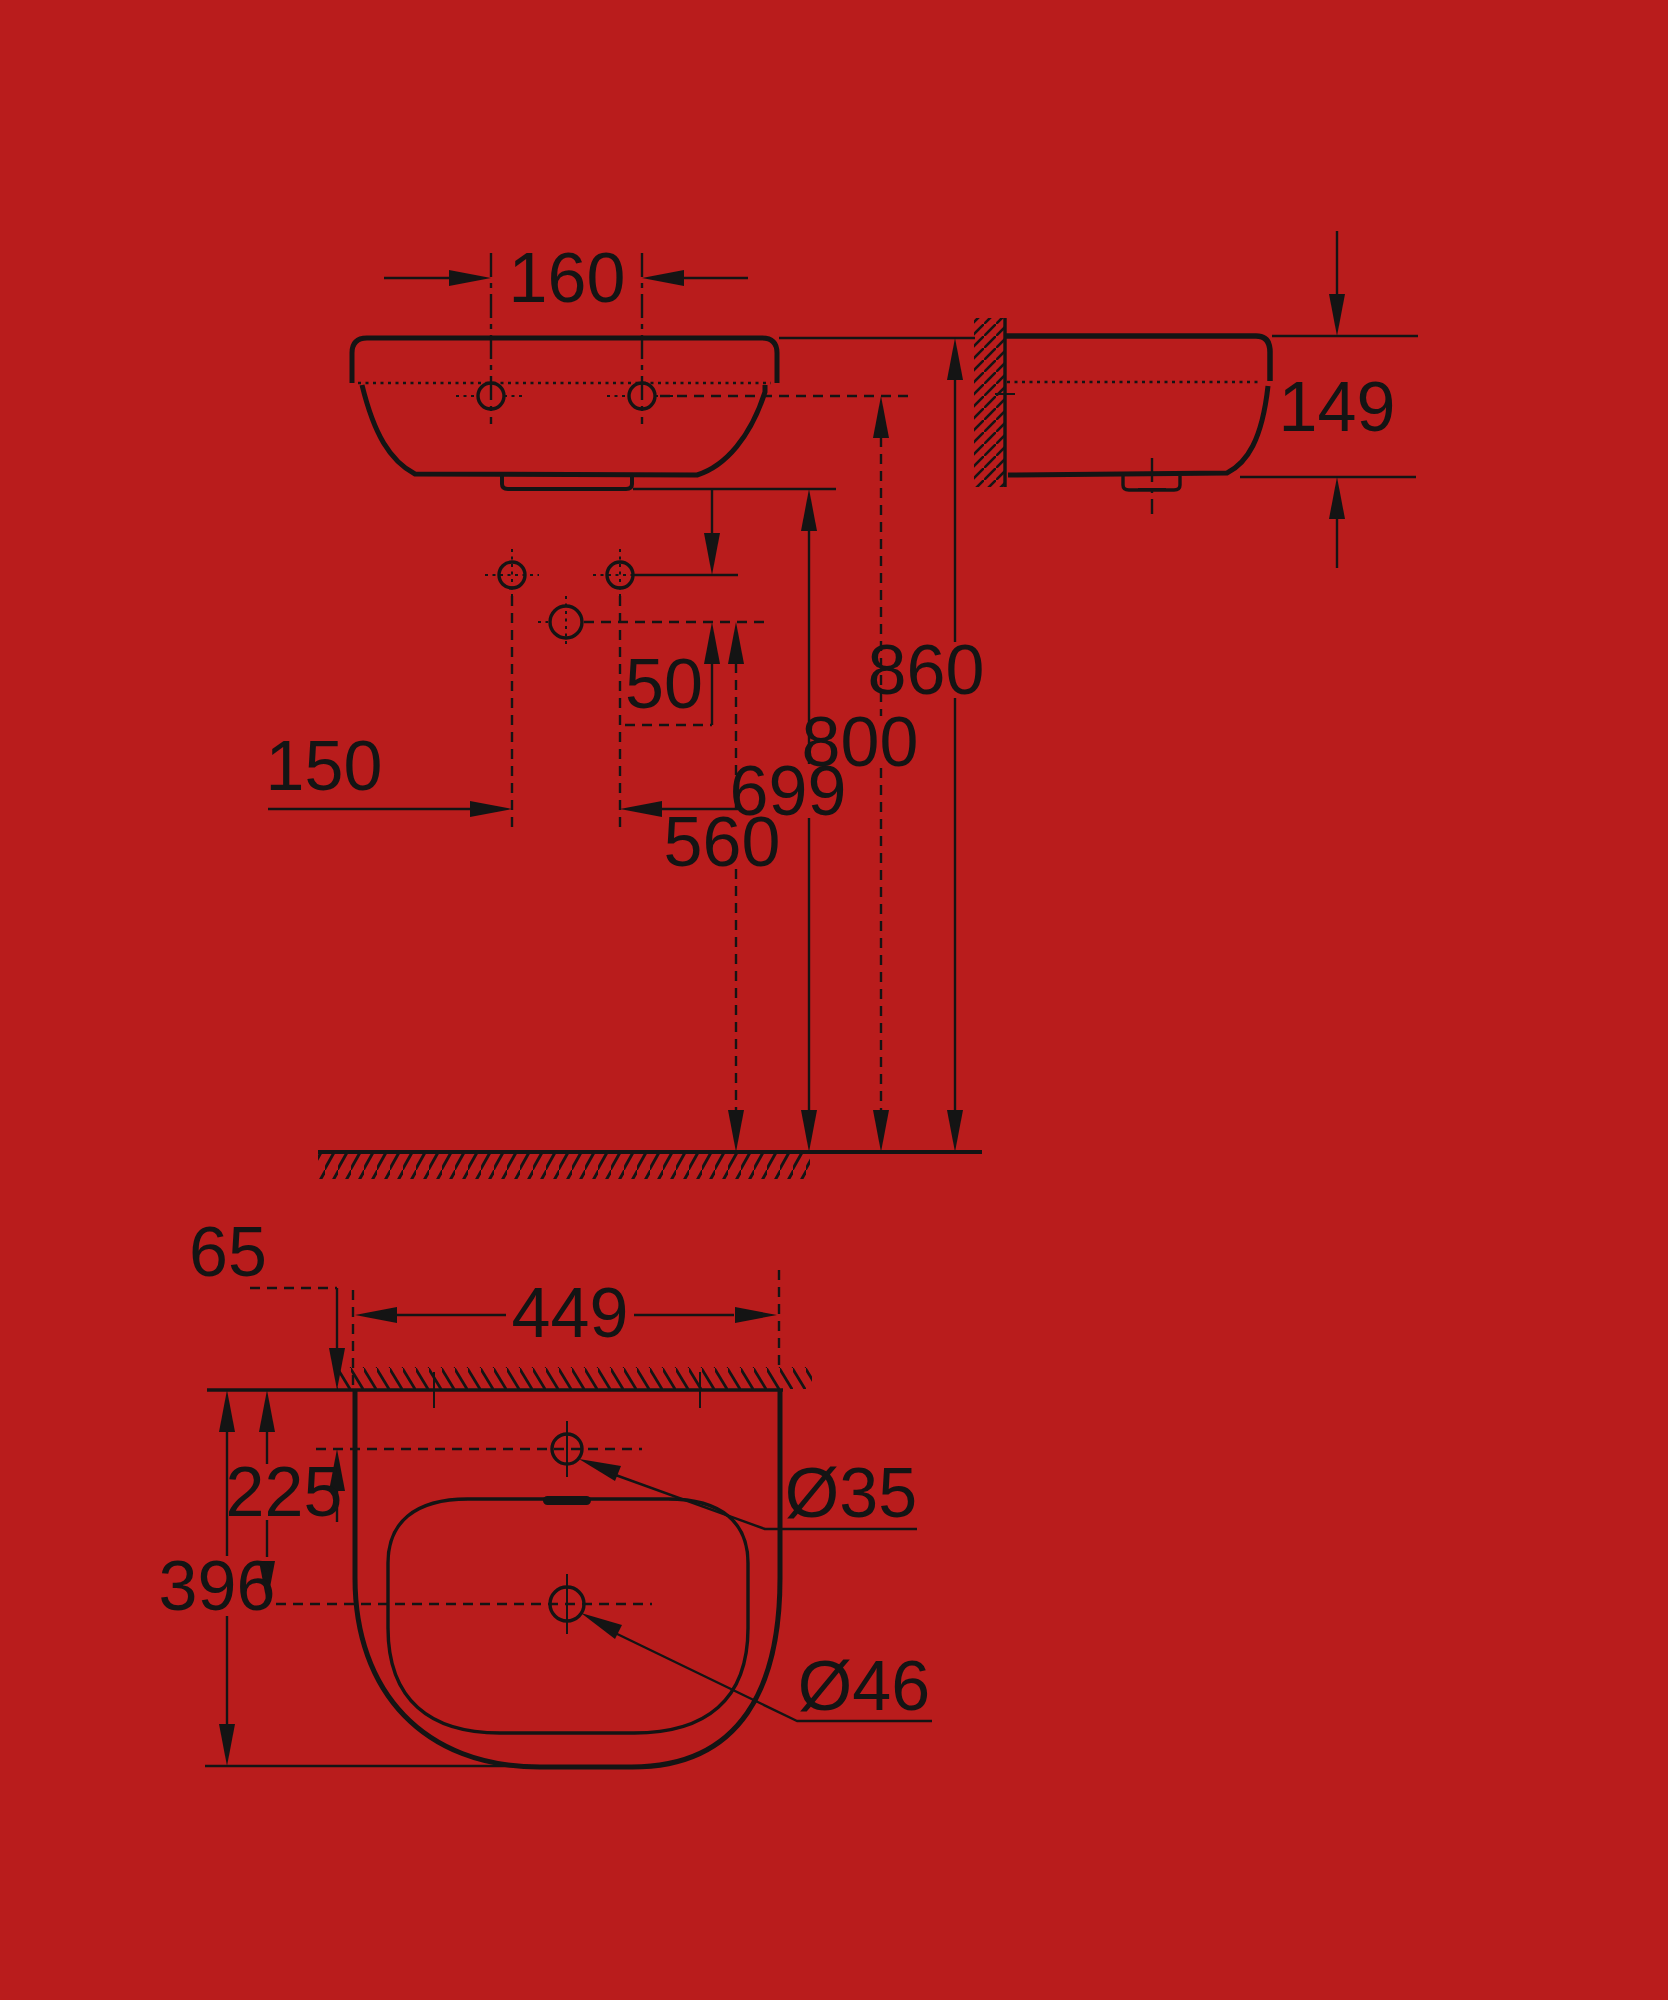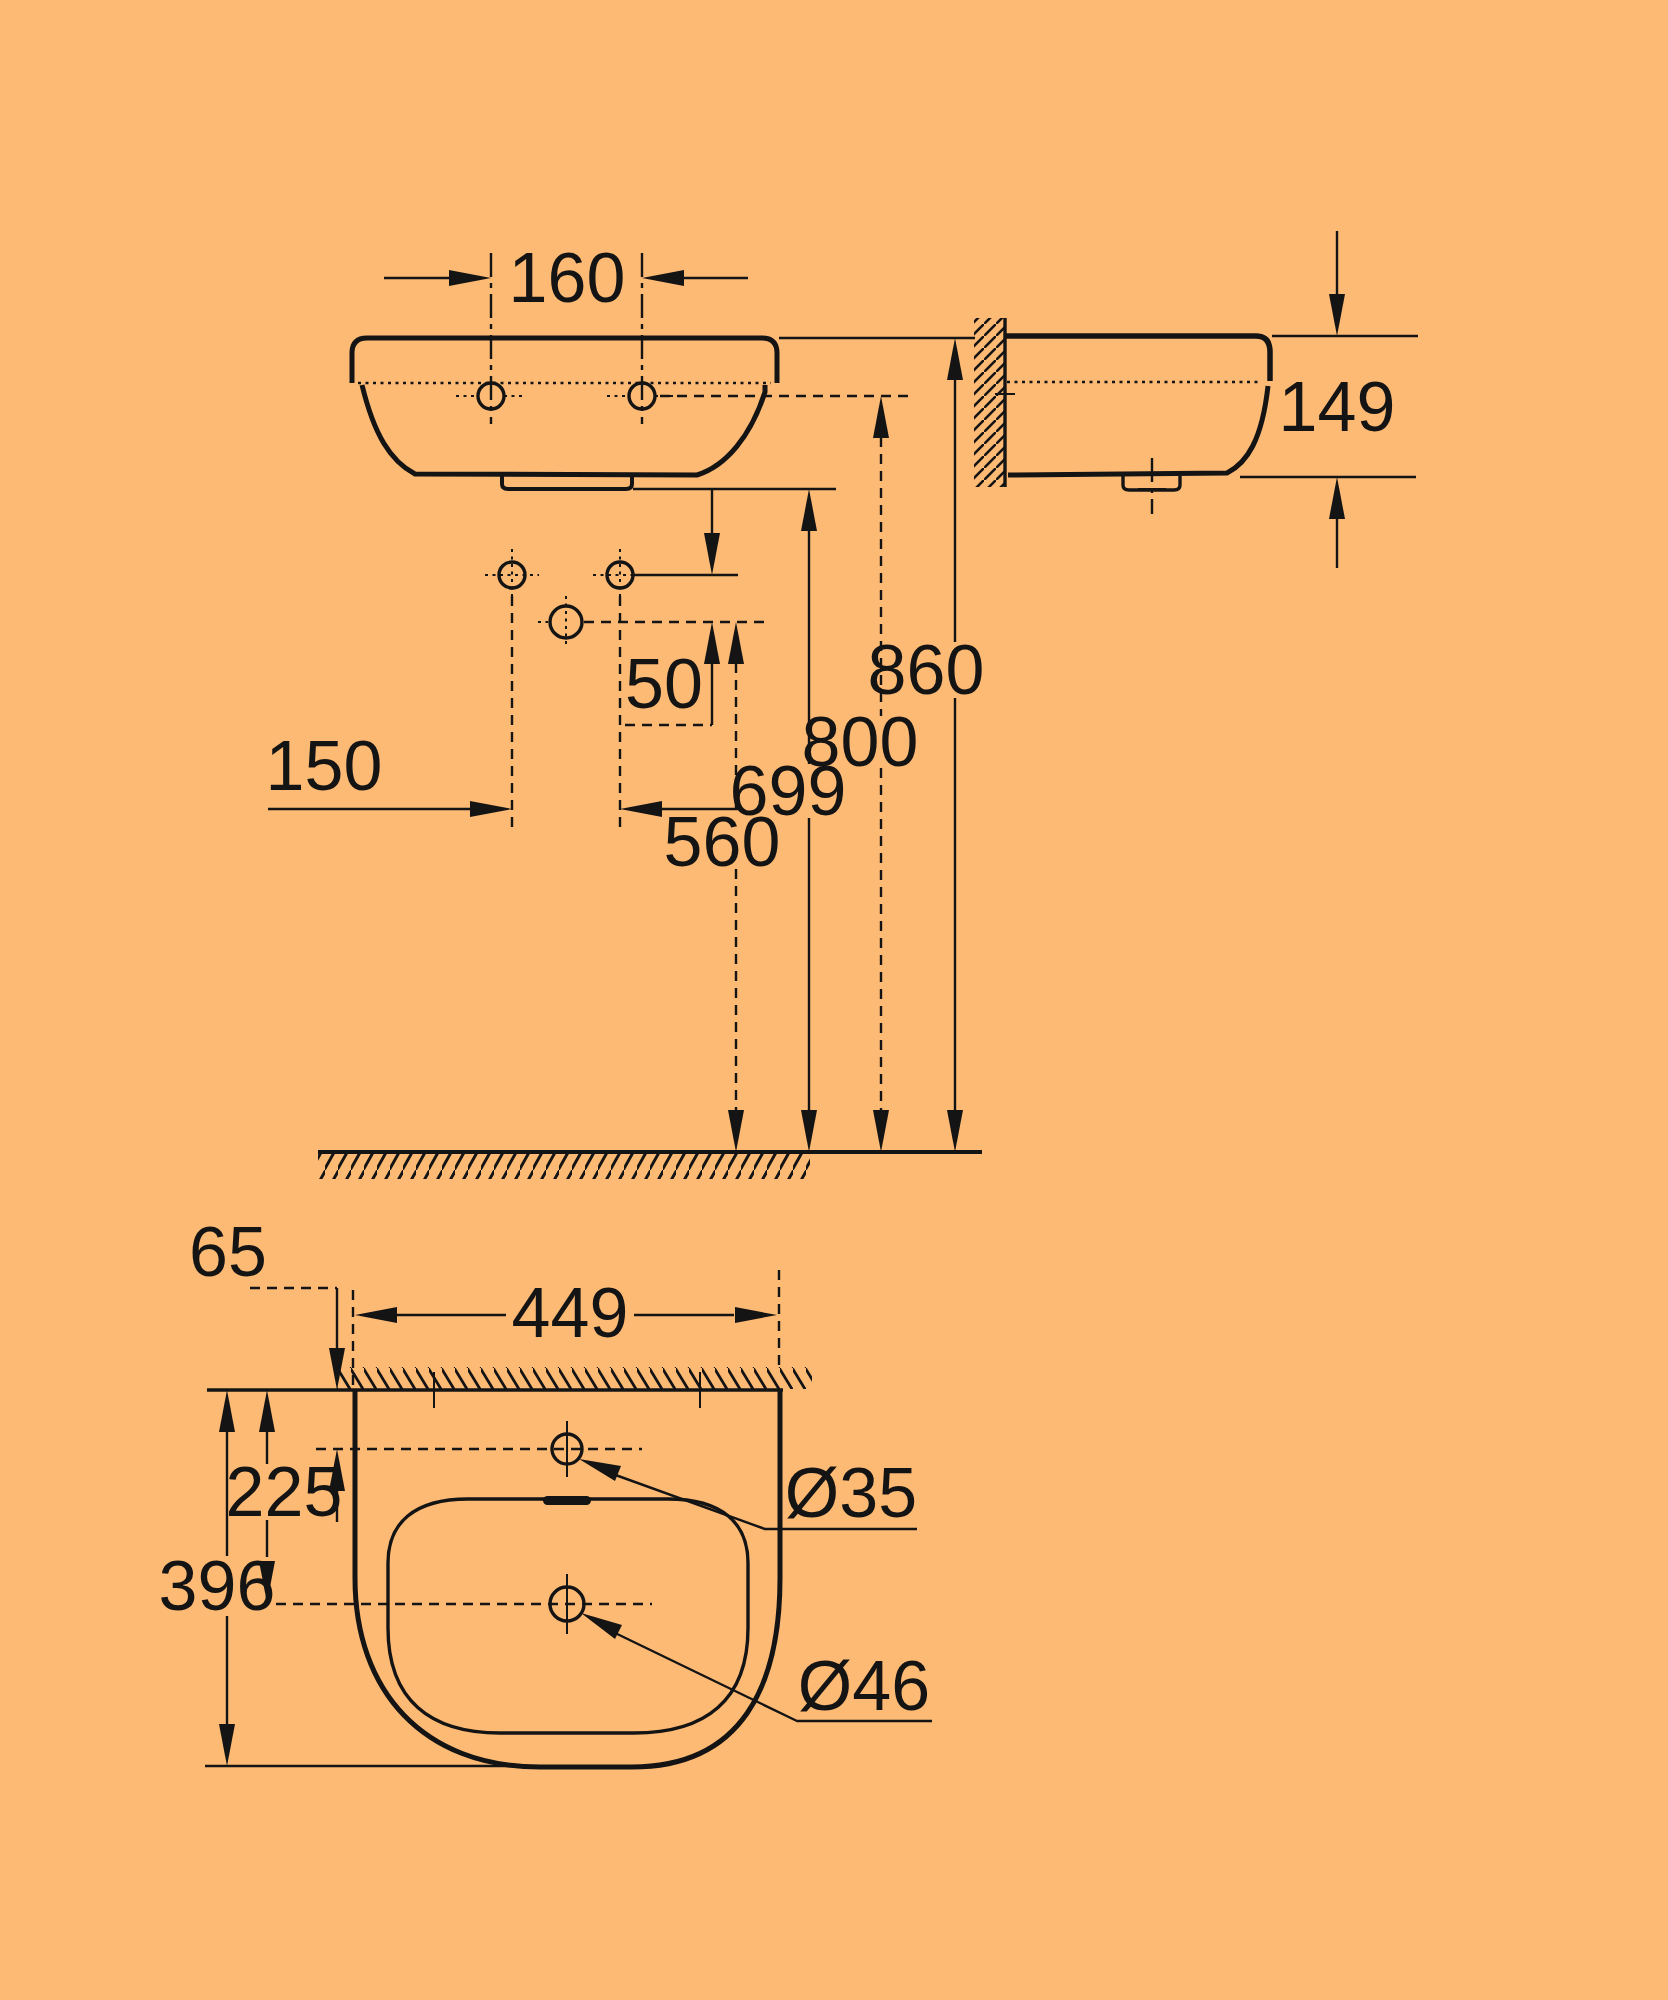--- a/index.html
+++ b/index.html
@@ -1,16 +1,16 @@
 <!DOCTYPE html>
 <html><head>
 <meta charset="utf-8">
 <style>
   html,body{margin:0;padding:0;background:#fff;}
-  #stage{position:relative;width:1668px;height:2000px;background:#fdba74;overflow:hidden;}
+  #stage{position:relative;width:1668px;height:2000px;background:#b91c1c;overflow:hidden;}
   svg{display:block;}
   .ln{stroke:#141414;fill:none;stroke-linecap:butt;stroke-linejoin:round;}
   .w6{stroke-width:5.5;}
   .w5{stroke-width:5;}
   .w4{stroke-width:4;}
   .w3{stroke-width:3.4;}
   .w2{stroke-width:2.4;}
   .thin{stroke-width:2;}
   .dash{stroke-dasharray:10 7;}
   .dashdot{stroke-dasharray:24 6 5 6;}

